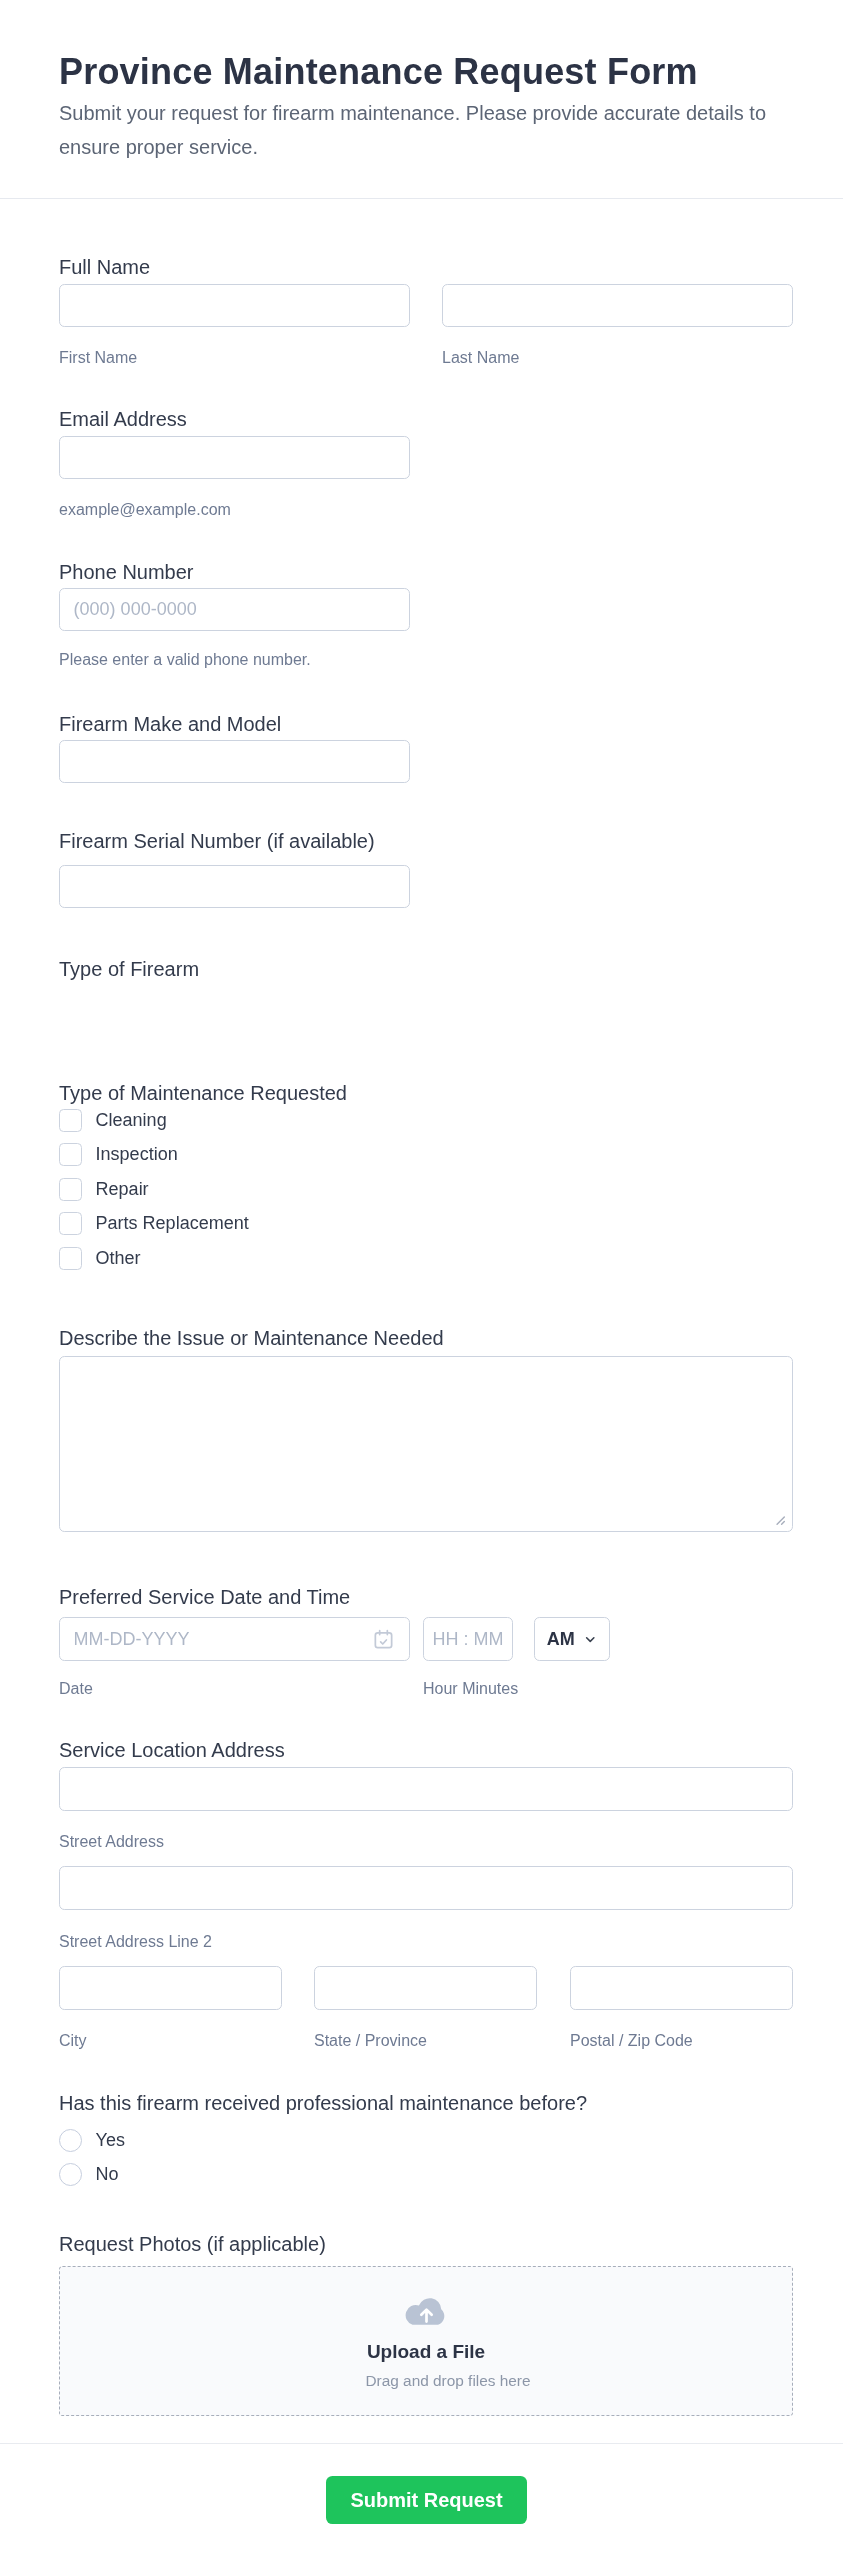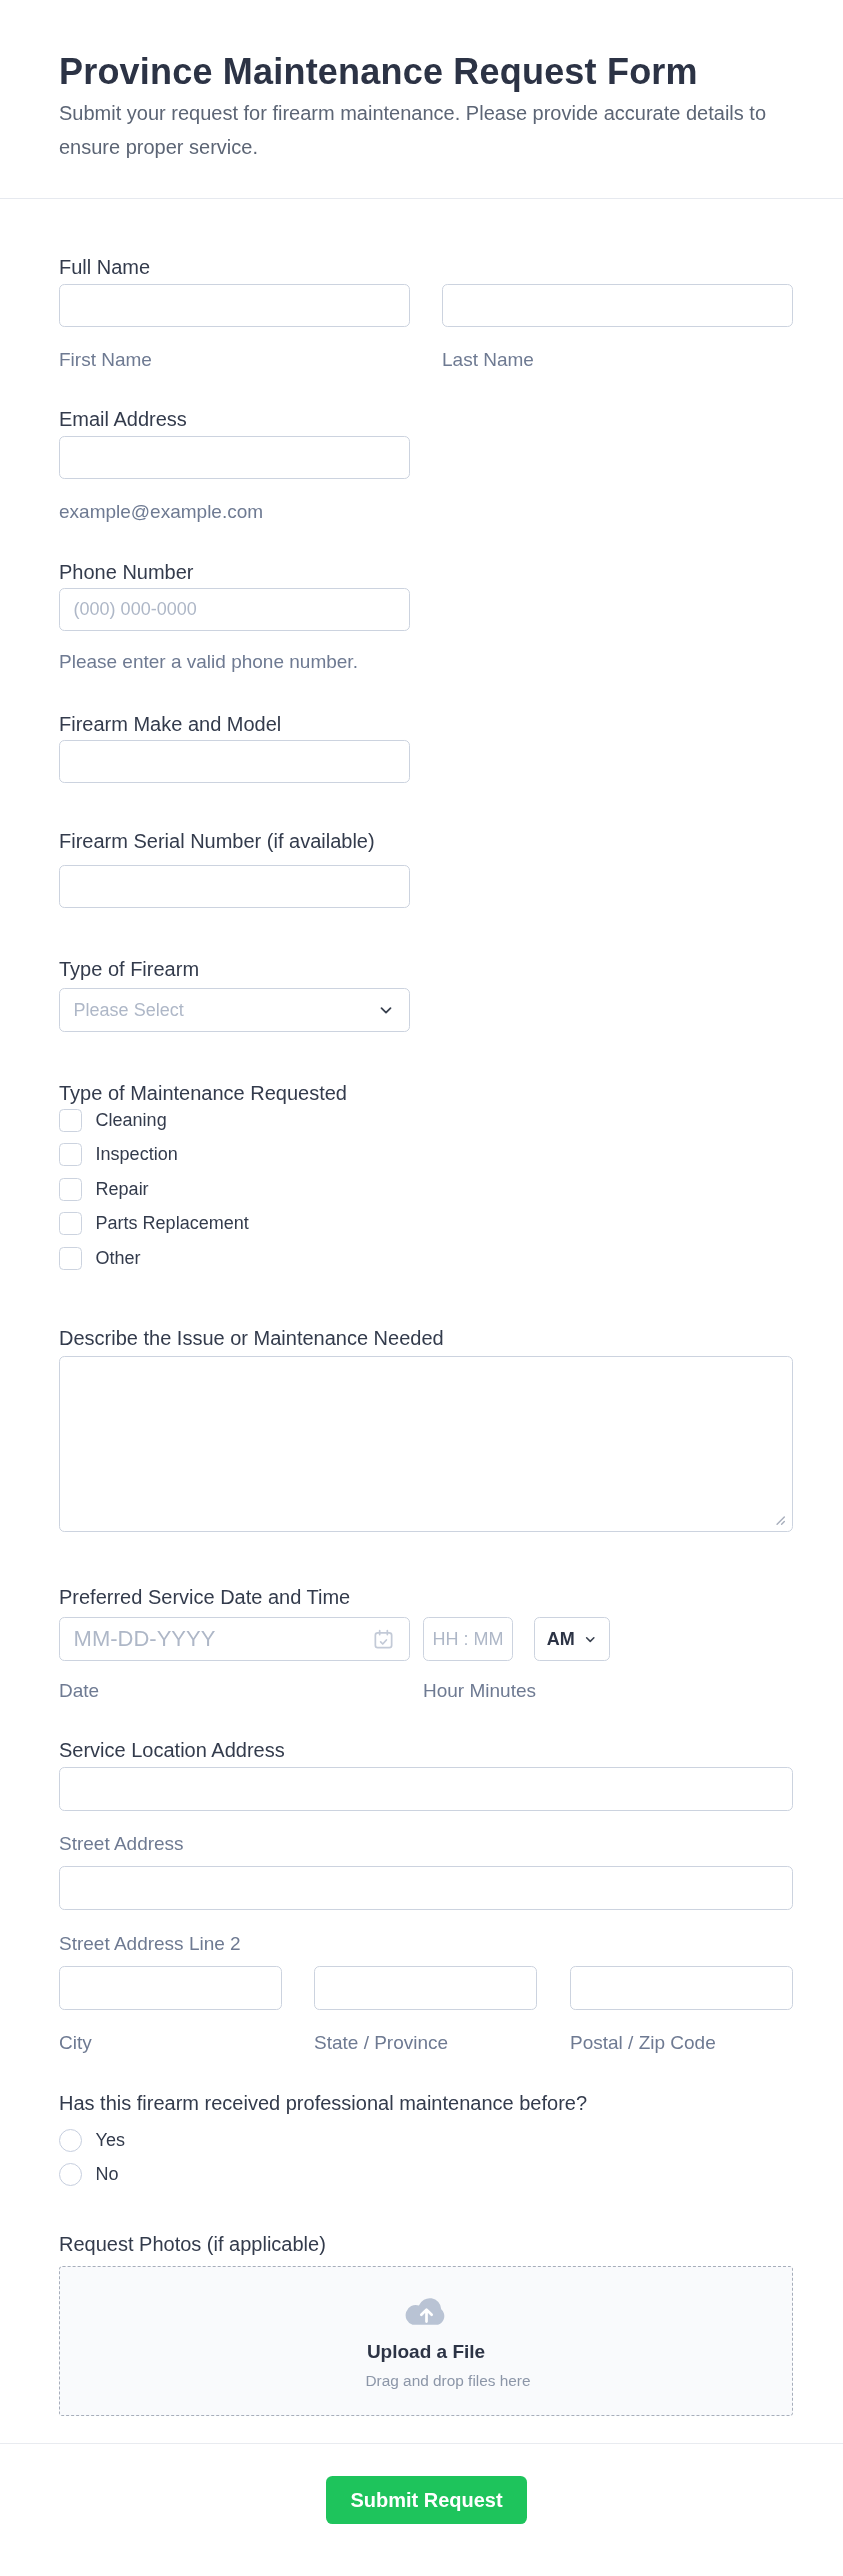--- a/index.html
+++ b/index.html
@@ -3,32 +3,32 @@
 <meta charset="utf-8">
 <style>
   html,body{margin:0;padding:0;background:#ffffff;}
   body{font-family:"Liberation Sans","DejaVu Sans",sans-serif;-webkit-font-smoothing:antialiased;}
   .page{position:relative;width:844px;height:2576px;background:#ffffff;overflow:hidden;}
   .abs{position:absolute;box-sizing:border-box;}
   .title{font-size:36px;font-weight:700;color:#2c3345;letter-spacing:0.2px;}
   .subtitle{font-size:20px;font-weight:400;color:#5c6575;line-height:34px;}
   .hdr-divider{height:0.9px;background:#e6e9ef;}
   .q-label{font-size:20px;font-weight:500;color:#333b4c;}
-  .sublabel{font-size:19px;font-weight:400;color:#6e7a92;}
+  .sublabel{font-size:16px;font-weight:400;color:#6e7a92;}
   .box{border:1.4px solid #ccd3df;border-radius:5.4px;background:#fff;font-family:inherit;
        font-size:18px;color:#333b4c;padding:0 13.6px;outline:none;}
   input.box::placeholder,textarea.box::placeholder{color:#aeb7c7;opacity:1;}
   .selectbox{display:flex;align-items:center;justify-content:space-between;cursor:pointer;}
   .ph{color:#aeb7c7;font-size:18px;}
   .opt-row{display:flex;align-items:center;gap:13.6px;height:25.4px;cursor:pointer;}
   .checkbox{width:21px;height:21px;border:1.8px solid #ccd3df;border-radius:4.5px;background:#fff;flex:0 0 auto;}
   .radio{width:21px;height:21px;border:1.8px solid #c6cede;border-radius:50%;background:#fff;flex:0 0 auto;}
   .opt-label{font-size:18px;color:#333b4c;}
   .datewrap{display:flex;align-items:center;}
-  .datewrap input{border:none;background:transparent;flex:1;min-width:0;padding:0;font-size:22px;
+  .datewrap input{border:none;background:transparent;flex:1;min-width:0;padding:0;font-size:18px;
        font-family:inherit;color:#333b4c;outline:none;}
   .datewrap input::placeholder{color:#aeb7c7;opacity:1;}
   .ampm{display:flex;align-items:center;justify-content:center;gap:8.2px;cursor:pointer;}
   .ampm-val{font-size:18px;font-weight:600;color:#2c3345;}
   .center-txt{text-align:center;}
   .upload-area{border:1.4px dashed #a7aebb;border-radius:3.6px;background:#f9fafc;display:flex;
        flex-direction:column;align-items:center;justify-content:center;gap:9px;cursor:pointer;}
   .upload-title{font-size:19px;font-weight:700;color:#2c3345;}
   .upload-hint{font-size:15.4px;color:#8c96a8;margin-left:44px;}
   .divider{height:0.9px;background:#e8ebf0;}
@@ -60,28 +60,20 @@
   <input class="abs box" style="top: 588px; left: 59px; width: 351px; height: 43px;" type="text" placeholder="(000) 000-0000">
   <div class="abs sublabel" style="top:651px;left:59px;">Please enter a valid phone number.</div>
 
   <div class="abs q-label" style="top:713px;left:59px;">Firearm Make and Model</div>
   <input class="abs box" style="top: 740px; left: 59px; width: 351px; height: 43px;" type="text" value="">
 
   <div class="abs q-label" style="top:830px;left:59px;">Firearm Serial Number (if available)</div>
   <input class="abs box" style="top: 865px; left: 59px; width: 351px; height: 43px;" type="text" value="">
 
   <div class="abs q-label" style="top:958px;left:59px;">Type of Firearm</div>
-  <div class="abs box selectbox" style="top:988px;left:59px;width:351px;height:44px;">
-    <span class="ph">Please Select</span>
-    <span style="display:flex;">
-      <svg width="18" height="18" viewBox="0 0 24 24" fill="none">
-          <path d="M6 9.5l6 6 6-6" stroke="#39414f" stroke-width="2.4" stroke-linecap="round" stroke-linejoin="round"></path>
-        </svg>
-    </span>
-  </div>
 
   <div class="abs q-label" style="top:1082px;left:59px;">Type of Maintenance Requested</div>
   <div class="abs opt-row" style="top:1108px;left:59px;">
     <span class="checkbox"></span>
     <span class="opt-label">Cleaning</span>
   </div>
   <div class="abs opt-row" style="top:1142px;left:59px;">
     <span class="checkbox"></span>
     <span class="opt-label">Inspection</span>
   </div>

